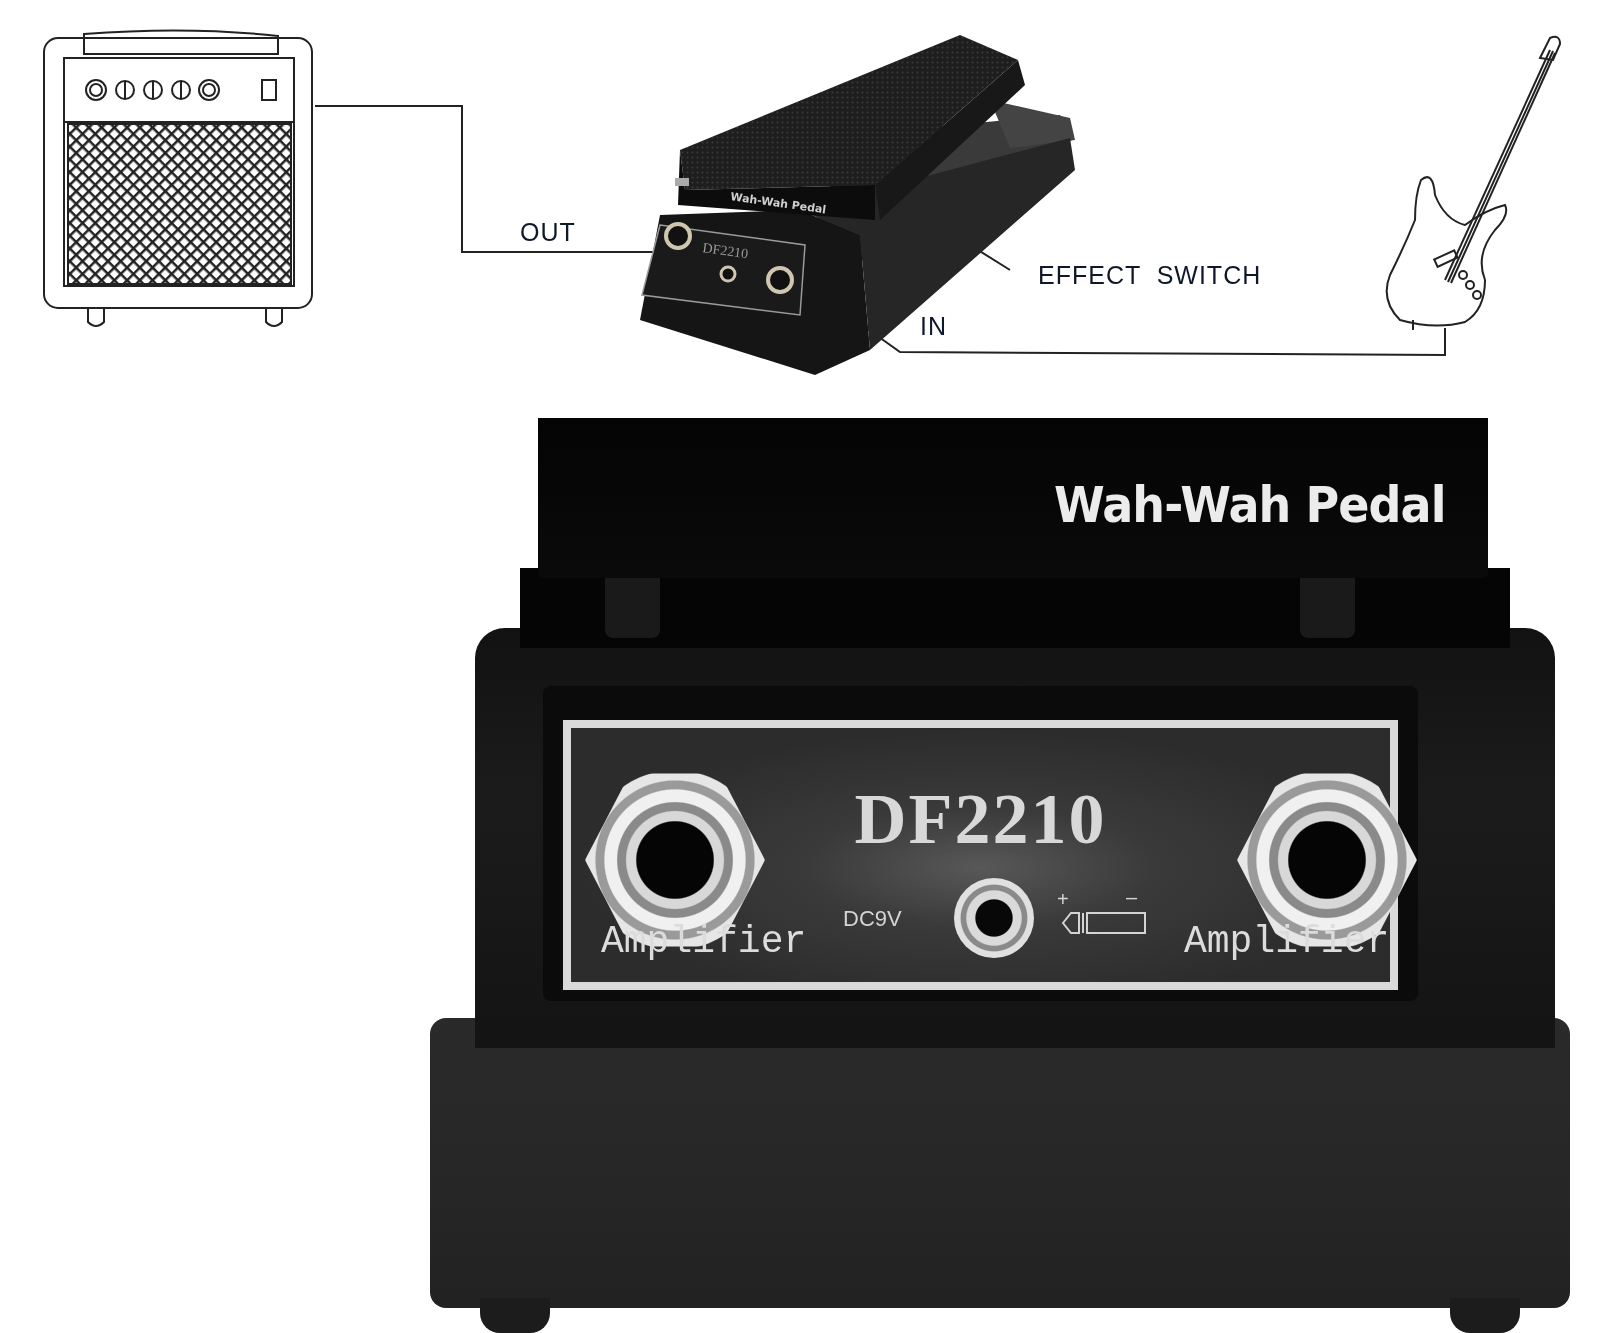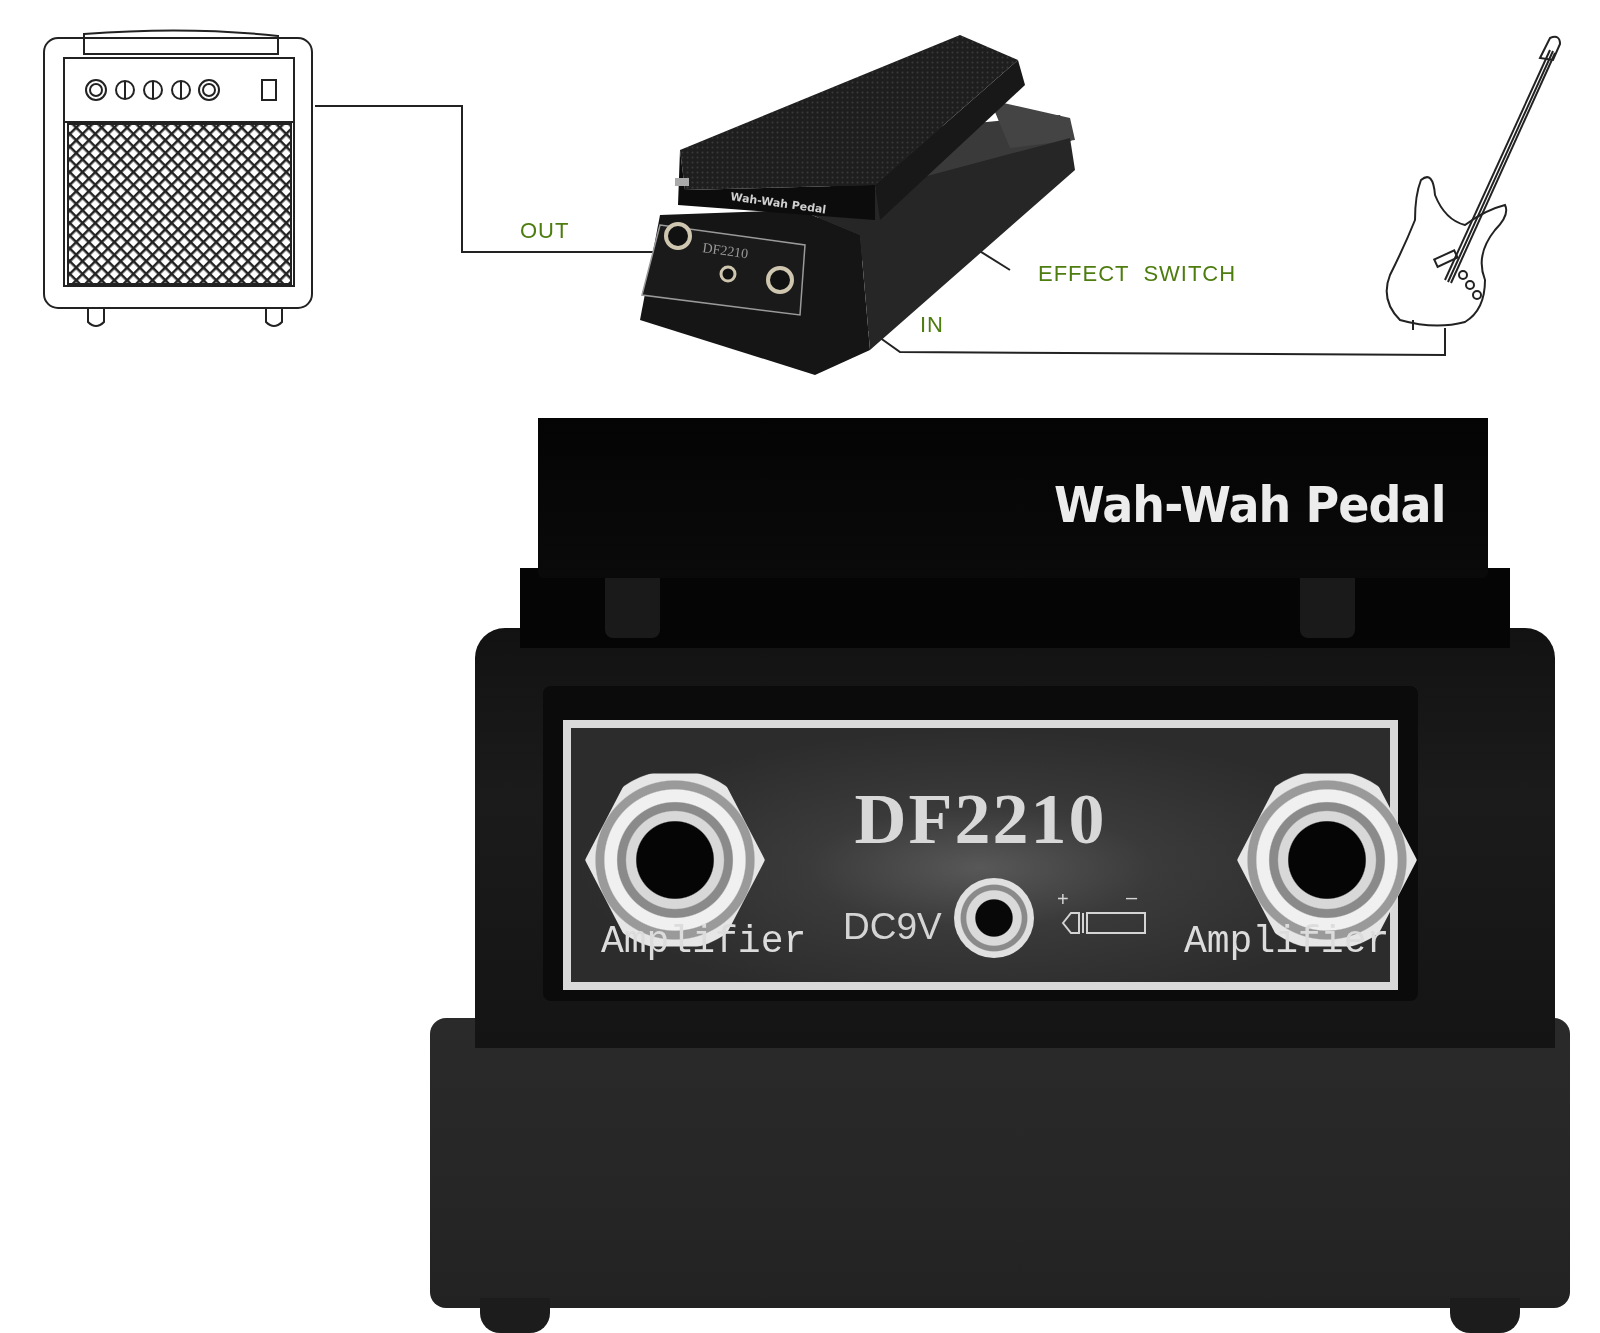--- a/index.html
+++ b/index.html
@@ -1,38 +1,38 @@
 <!DOCTYPE html>
 <html><head>
 <meta charset="utf-8">
 <style>
   html, body { margin:0; padding:0; background:#ffffff; }
   body { width:1600px; height:1333px; position:relative; overflow:hidden; font-family:"Liberation Sans", sans-serif; }
   .abs { position:absolute; }
   svg { display:block; }
-  .diag-label { position:absolute; font-family:"Liberation Sans", sans-serif; color:#4d7c0f; font-size:22px; letter-spacing:1px; }
+  .diag-label { position:absolute; font-family:"Liberation Sans", sans-serif; color:#0f172a; font-size:25px; letter-spacing:1px; }
 
   
   .photo { position:absolute; left:420px; top:418px; width:1150px; height:915px; }
   .pedal-top { position:absolute; left:118px; top:0; width:950px; height:160px; background:linear-gradient(180deg,#040404,#0a0a0a); border-radius:0 0 6px 6px; }
   .wah-text { position:absolute; right:42px; top:58px; color:#ececec; font-family:"DejaVu Sans", sans-serif; font-weight:bold; font-size:50px; letter-spacing:-1px; transform:scaleX(0.92); transform-origin:right; }
   .neck { position:absolute; left:100px; top:150px; width:990px; height:80px; background:#050505; }
   .post { position:absolute; top:160px; width:55px; height:60px; background:#1a1a1a; border-radius:0 0 8px 8px; }
   .base-top { position:absolute; left:55px; top:210px; width:1080px; height:420px; background:linear-gradient(180deg,#121212,#1b1b1b 40%,#141414); border-radius:30px 30px 0 0; }
   .base-bottom { position:absolute; left:10px; top:600px; width:1140px; height:290px; background:linear-gradient(180deg,#2a2a2a,#262626 60%,#222); border-radius:16px; }
   .feet { position:absolute; left:40px; top:880px; width:1080px; height:35px; }
   .foot { position:absolute; top:0; width:70px; height:35px; background:#1c1c1c; border-radius:0 0 20px 20px; }
   .plate-recess { position:absolute; left:123px; top:268px; width:875px; height:315px; background:#0b0b0b; border-radius:8px; }
   .plate { position:absolute; left:143px; top:302px; width:835px; height:270px; background:#d9d9d9; }
   .plate-inner { position:absolute; left:8px; top:8px; right:8px; bottom:8px; background:radial-gradient(ellipse at 50% 55%,#585858 0%,#3a3a3a 30%,#2c2c2c 70%); }
   .model { position:absolute; left:0; right:0; top:50px; text-align:center; font-family:"Liberation Serif", serif; font-weight:bold; font-size:72px; color:#d8d8d8; letter-spacing:2px; }
   .jack { position:absolute; width:180px; height:180px; border-radius:50%; background:radial-gradient(circle,#050505 0 30%,#d8d8d8 31% 38%,#8a8a8a 39% 45%,#f0f0f0 46% 55%,#9a9a9a 56% 62%,#e6e6e6 63% 70%,#7a7a7a 71% 100%); clip-path:polygon(25% 2%,75% 2%,100% 50%,75% 98%,25% 98%,0 50%); }
   .dcjack { position:absolute; width:80px; height:80px; border-radius:50%; background:radial-gradient(circle,#080808 0 32%,#dadada 34% 48%,#8a8a8a 50% 58%,#e0e0e0 60% 72%,#555 74%); }
   .plate-label { position:absolute; color:#dcdcdc; font-family:Liberation Mono, monospace; font-size:38px; }
-  .dc-label { position:absolute; color:#d4d4d4; font-family:"Liberation Sans", sans-serif; font-size:37px; }
+  .dc-label { position:absolute; color:#d4d4d4; font-family:"Liberation Sans", sans-serif; font-size:22px; }
   .polarity { position:absolute; color:#d4d4d4; font-family:"Liberation Sans", sans-serif; font-size:20px; }
 </style>
 </head>
 <body>
 
 <div class="abs" style="left:0;top:0;width:1600px;height:400px;">
 
   <svg class="abs" style="left:38px;top:24px;" width="280" height="310" viewBox="0 0 280 310">
     <defs>
       <pattern id="grille" width="9" height="9" patternUnits="userSpaceOnUse" patternTransform="rotate(45)">

